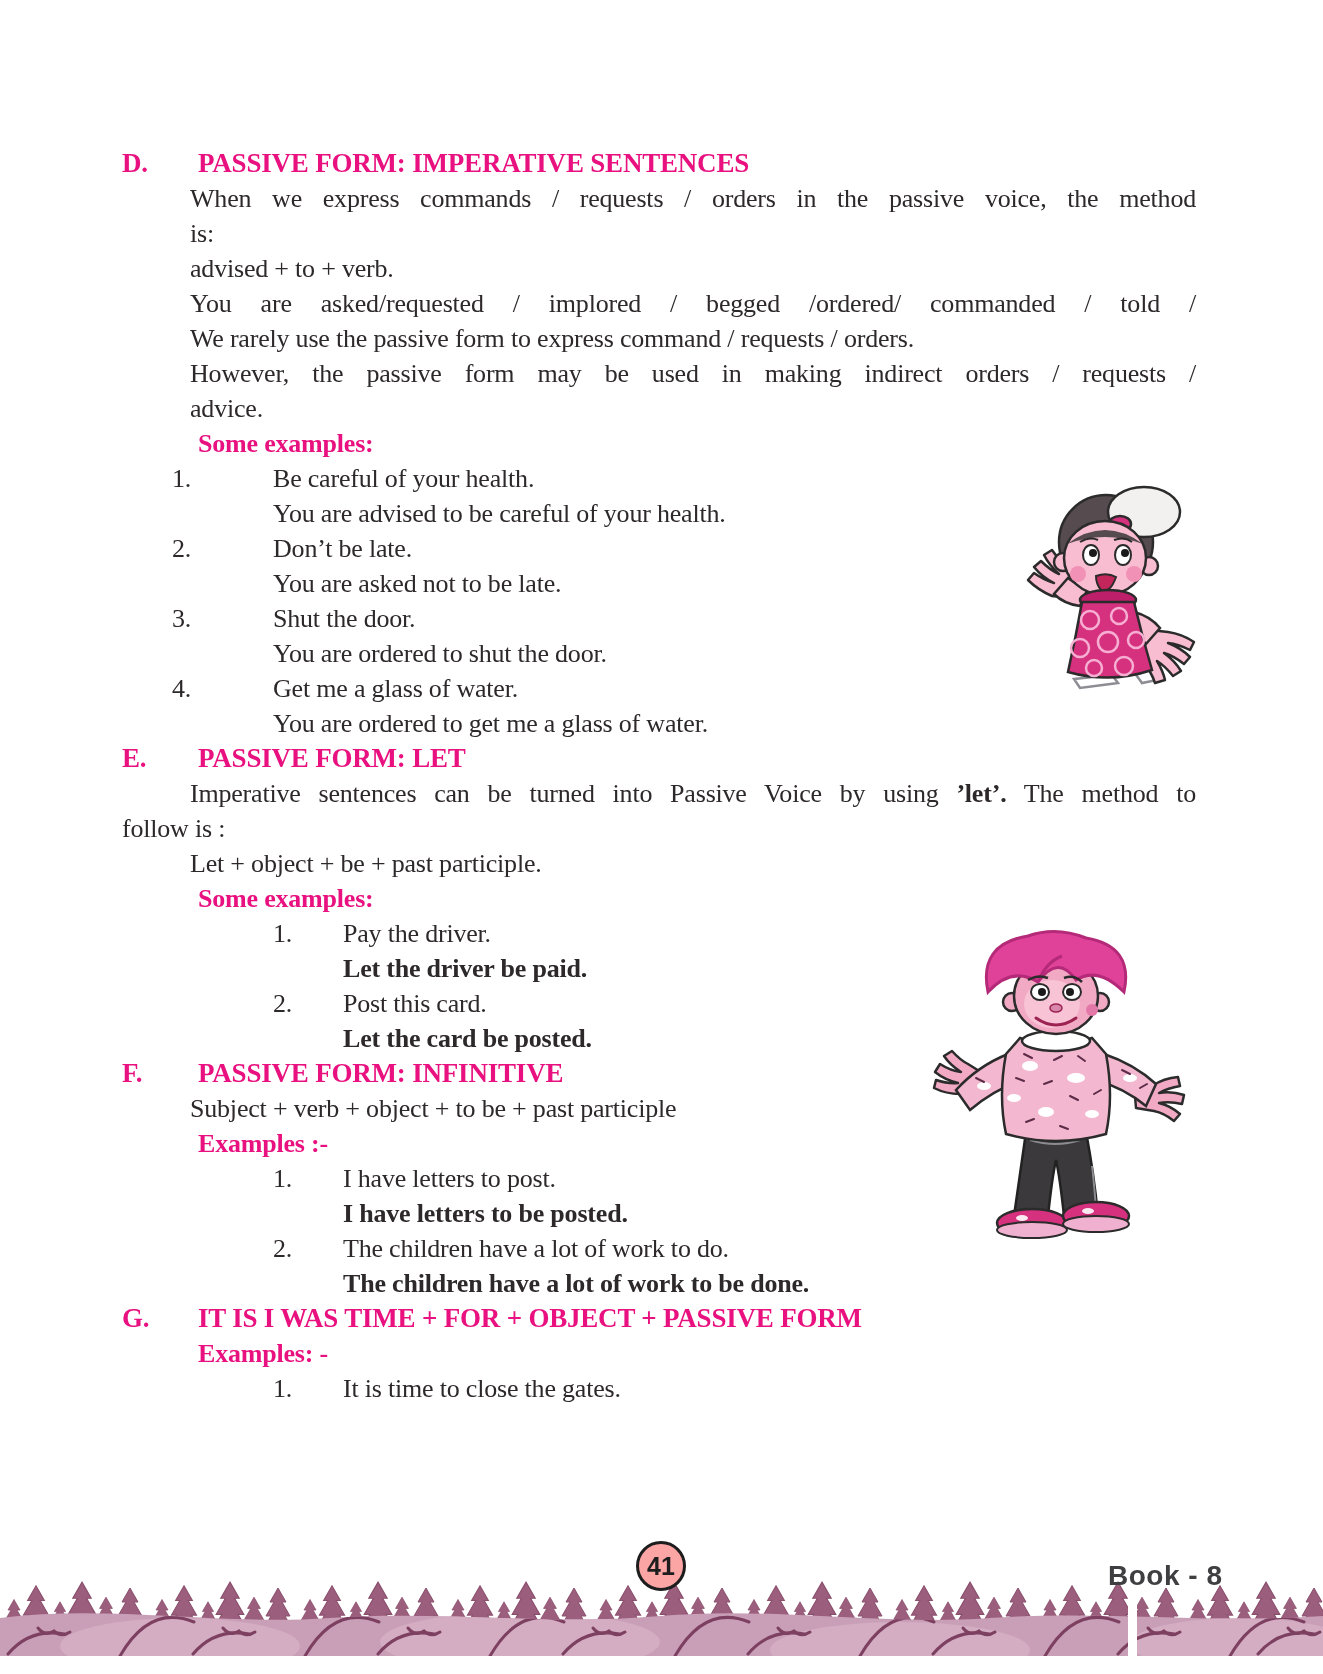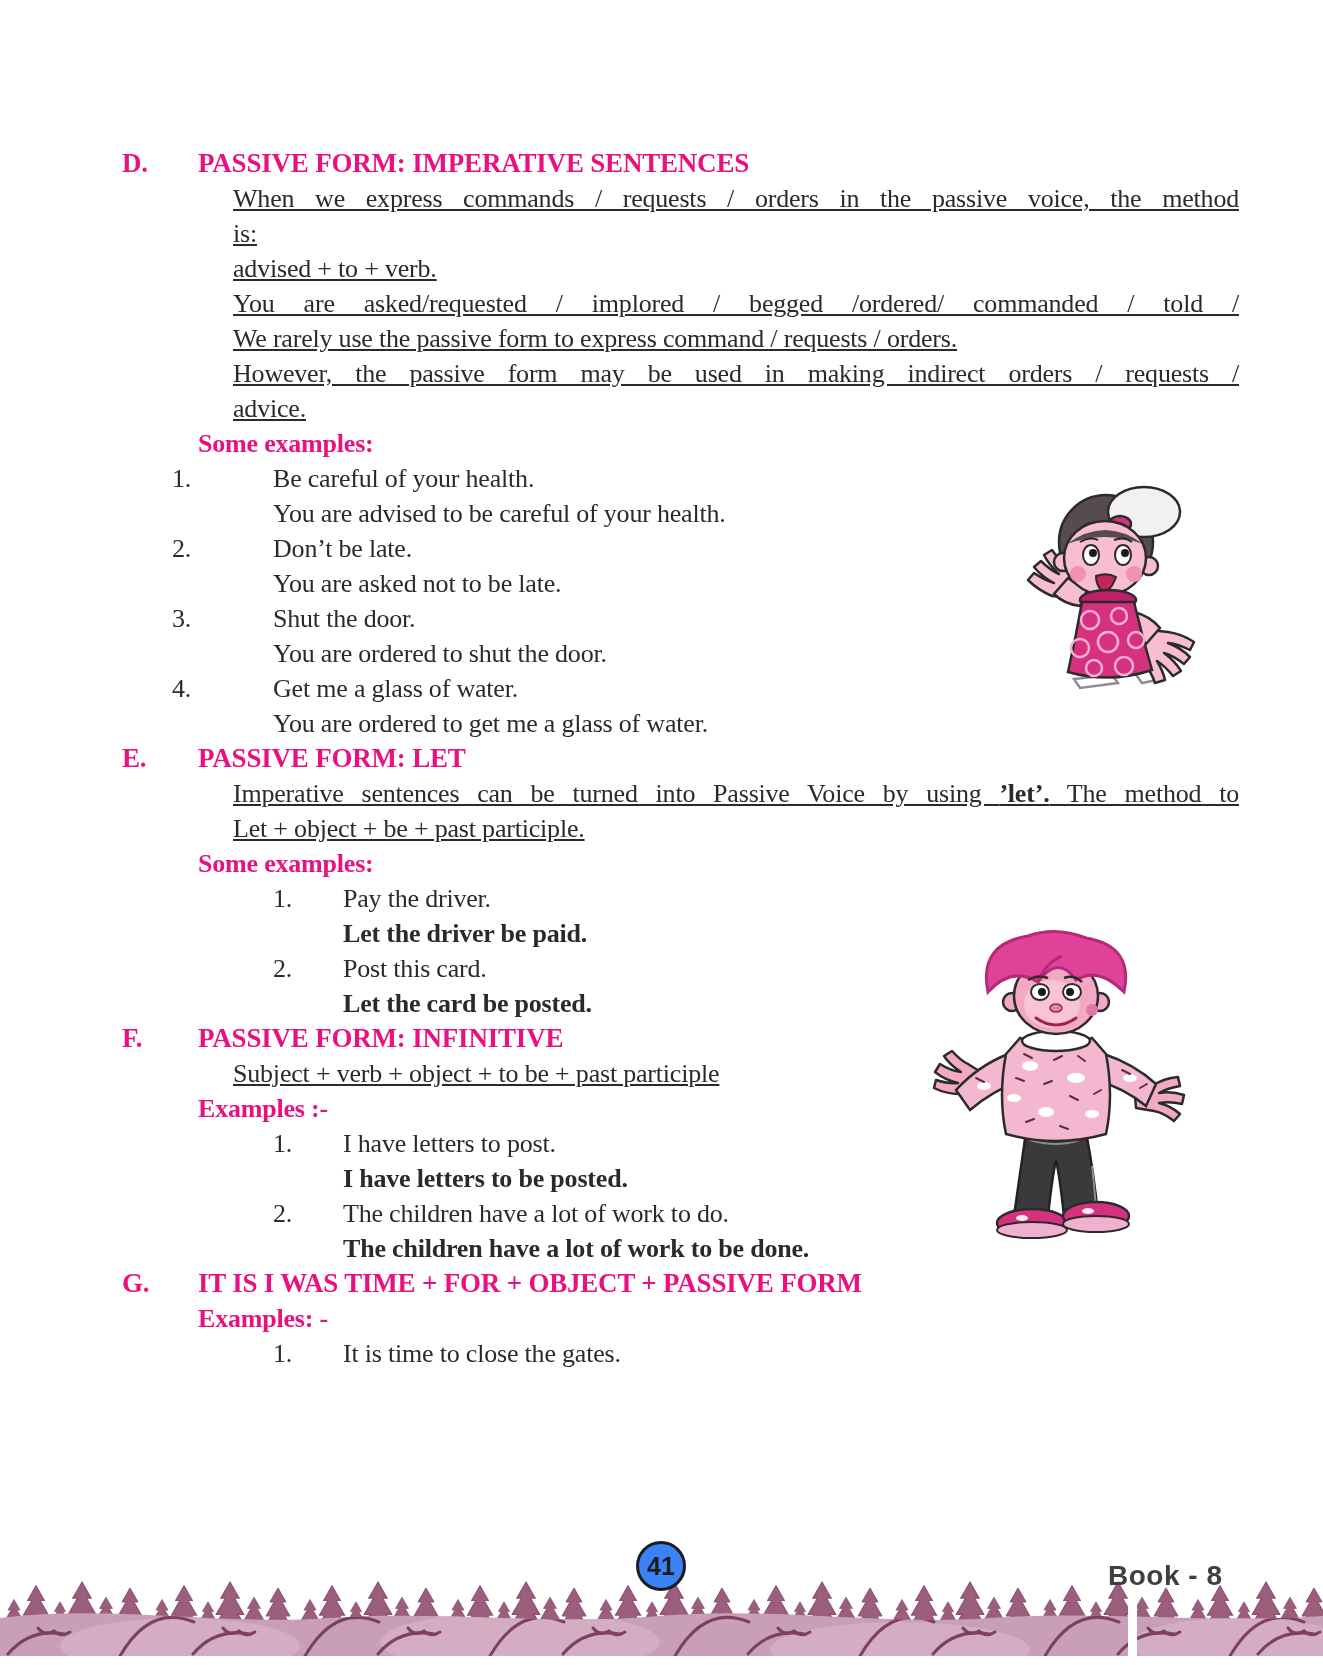--- a/index.html
+++ b/index.html
@@ -11,35 +11,35 @@
     --mag:#e8117f;
     --ink:#2d282a;
   }
   .content{
     position:absolute;left:122px;top:146px;width:1082px;
     font-size:26px;line-height:35px;color:var(--ink);
     letter-spacing:-0.2px;
   }
   .line{height:35px;white-space:nowrap;}
   .just{white-space:normal;text-align:justify;text-align-last:justify;}
-  .ind{margin-left:111px;width:1006px;text-decoration:underline;}
+  .ind{margin-left:68px;width:1006px;}
   .sec{display:flex;color:var(--mag);font-weight:bold;font-size:27px;}
   .sec .letter{width:76px;flex:0 0 76px;}
   .sub{margin-left:76px;color:var(--mag);font-weight:bold;}
   .exd{margin-left:50px;}
   .exd .num{display:inline-block;width:101px;}
   .exdp{margin-left:151px;}
   .exe{margin-left:151px;}
   .exe .num{display:inline-block;width:70px;}
   .exep{margin-left:221px;font-weight:bold;}
   .b{font-weight:bold;}
   .illus{position:absolute;}
   .badge{
     position:absolute;left:636px;top:1541px;width:50px;height:50px;border-radius:50%;
-    background:#3b82f6;border:3px solid #1d1d1d;box-sizing:border-box;
+    background:#fca5a5;border:3px solid #1d1d1d;box-sizing:border-box;
     display:flex;align-items:center;justify-content:center;
     font-family:"Liberation Sans",sans-serif;font-weight:bold;font-size:25px;color:#1d1d1d;
   }
   .booklabel{
     position:absolute;left:1108px;top:1560px;
     font-family:"Liberation Sans",sans-serif;font-size:28px;font-weight:600;color:#3f3f41;
     letter-spacing:0.5px;
   }
   .footer-art{position:absolute;left:0;top:1574px;width:1323px;height:82px;}
 </style>
@@ -68,20 +68,21 @@
   <div class="line exd"><span class="num">3.</span><span>Shut the door.</span></div>
   <div class="line exdp">You are ordered to shut the door.</div>
   <div class="line exd"><span class="num">4.</span><span>Get me a glass of water.</span></div>
   <div class="line exdp">You are ordered to get me a glass of water.</div>
 
   <div class="line sec">
     <span class="letter">E.</span>
     <span class="title">PASSIVE FORM: LET</span>
   </div>
   <div class="line ind just"><span>Imperative sentences can be turned into Passive Voice by using </span><span class="b">’let’.</span><span> The method to</span></div>
+  <div class="line">follow is :</div>
   <div class="line ind">Let + object + be + past participle.</div>
   <div class="line sub">Some examples:</div>
 
   <div class="line exe"><span class="num">1.</span><span>Pay the driver.</span></div>
   <div class="line exep">Let the driver be paid.</div>
   <div class="line exe"><span class="num">2.</span><span>Post this card.</span></div>
   <div class="line exep">Let the card be posted.</div>
 
   <div class="line sec">
     <span class="letter">F.</span>

